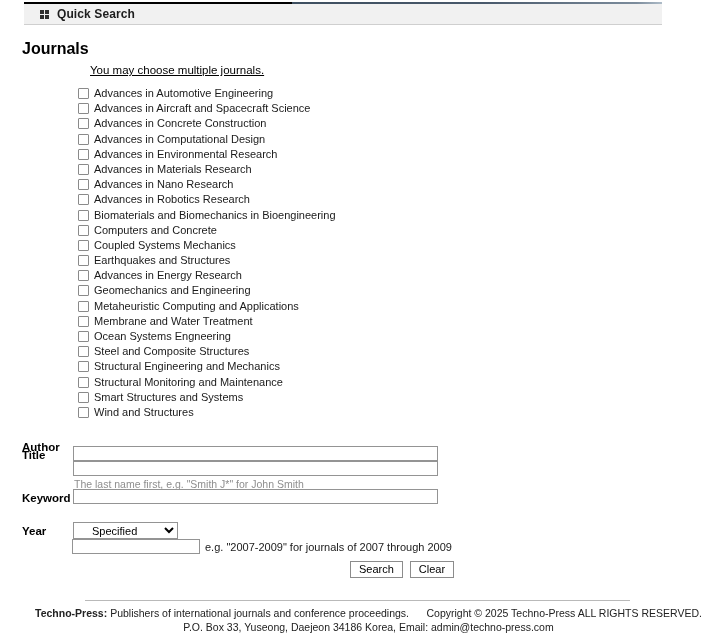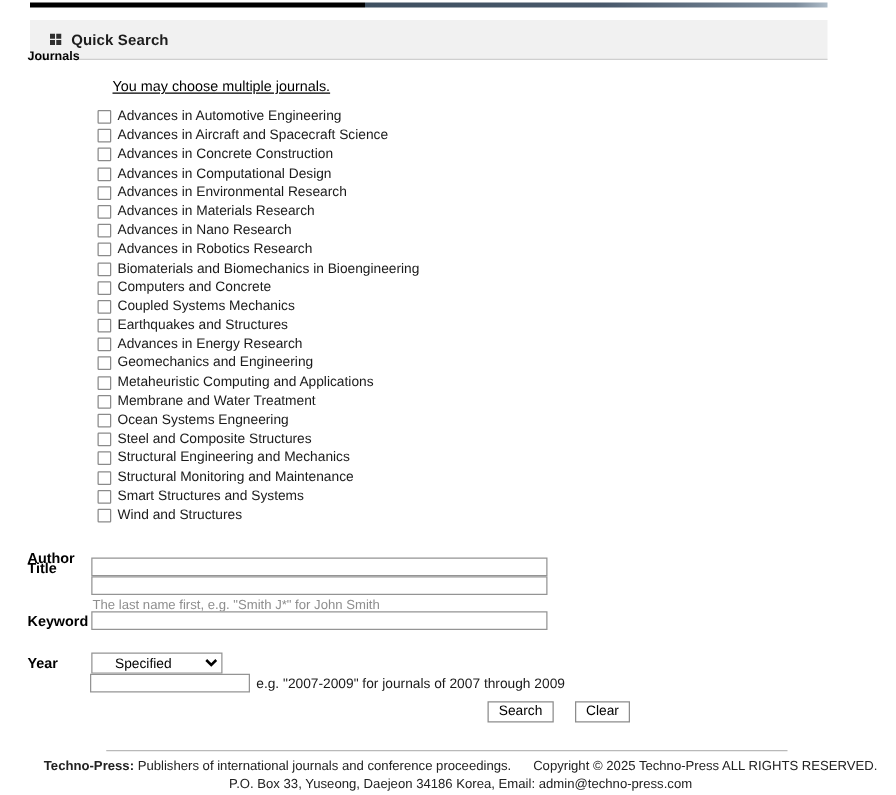--- a/index.html
+++ b/index.html
@@ -18,26 +18,25 @@
     height: 636px;
     background: #ffffff;
   }
 
   
   .header-bar {
     position: absolute;
     left: 24px;
     top: 4px;
     width: 638px;
-    height: 32px;
+    height: 21px;
     background: #f1f1f1;
     border-bottom: 1px solid #cfcfcf;
     display: flex;
     align-items: center;
-    margin-top: 12px;
   }
   .header-bar-top {
     position: absolute;
     left: 24px;
     top: 2px;
     width: 638px;
     height: 4px;
     background: linear-gradient(to right, #000000 0%, #000000 42%, #3e4f60 42%, #49596b 72%, #7c8c9c 96%, #aebcc8 100%);
   }
   .qs-icon {
@@ -60,21 +59,21 @@
     font-weight: bold;
     color: #1d1d1d;
     letter-spacing: 0.1px;
   }
 
   
   .journals-label {
     position: absolute;
     left: 22px;
     top: 40px;
-    font-size: 10px;
+    font-size: 16px;
     font-weight: bold;
   }
   .multi-note {
     position: absolute;
     left: 90px;
     top: 64px;
     font-size: 11.5px;
     text-decoration: underline;
     color: #000;
   }
@@ -171,22 +170,21 @@
     top: 541px;
     font-size: 11px;
     color: #1a1a1a;
   }
 
   .btn-row {
     position: absolute;
     left: 350px;
     top: 561px;
     display: flex;
-    gap: 17px;
-    margin-left: 40px;
+    gap: 7px;
   }
   .btn {
     font-family: "Liberation Sans", sans-serif;
     font-size: 11px;
     color: #000;
     background: #ffffff;
     border: 1px solid #8c8c8c;
     padding: 1px 8px;
     line-height: 13px;
     cursor: pointer;

